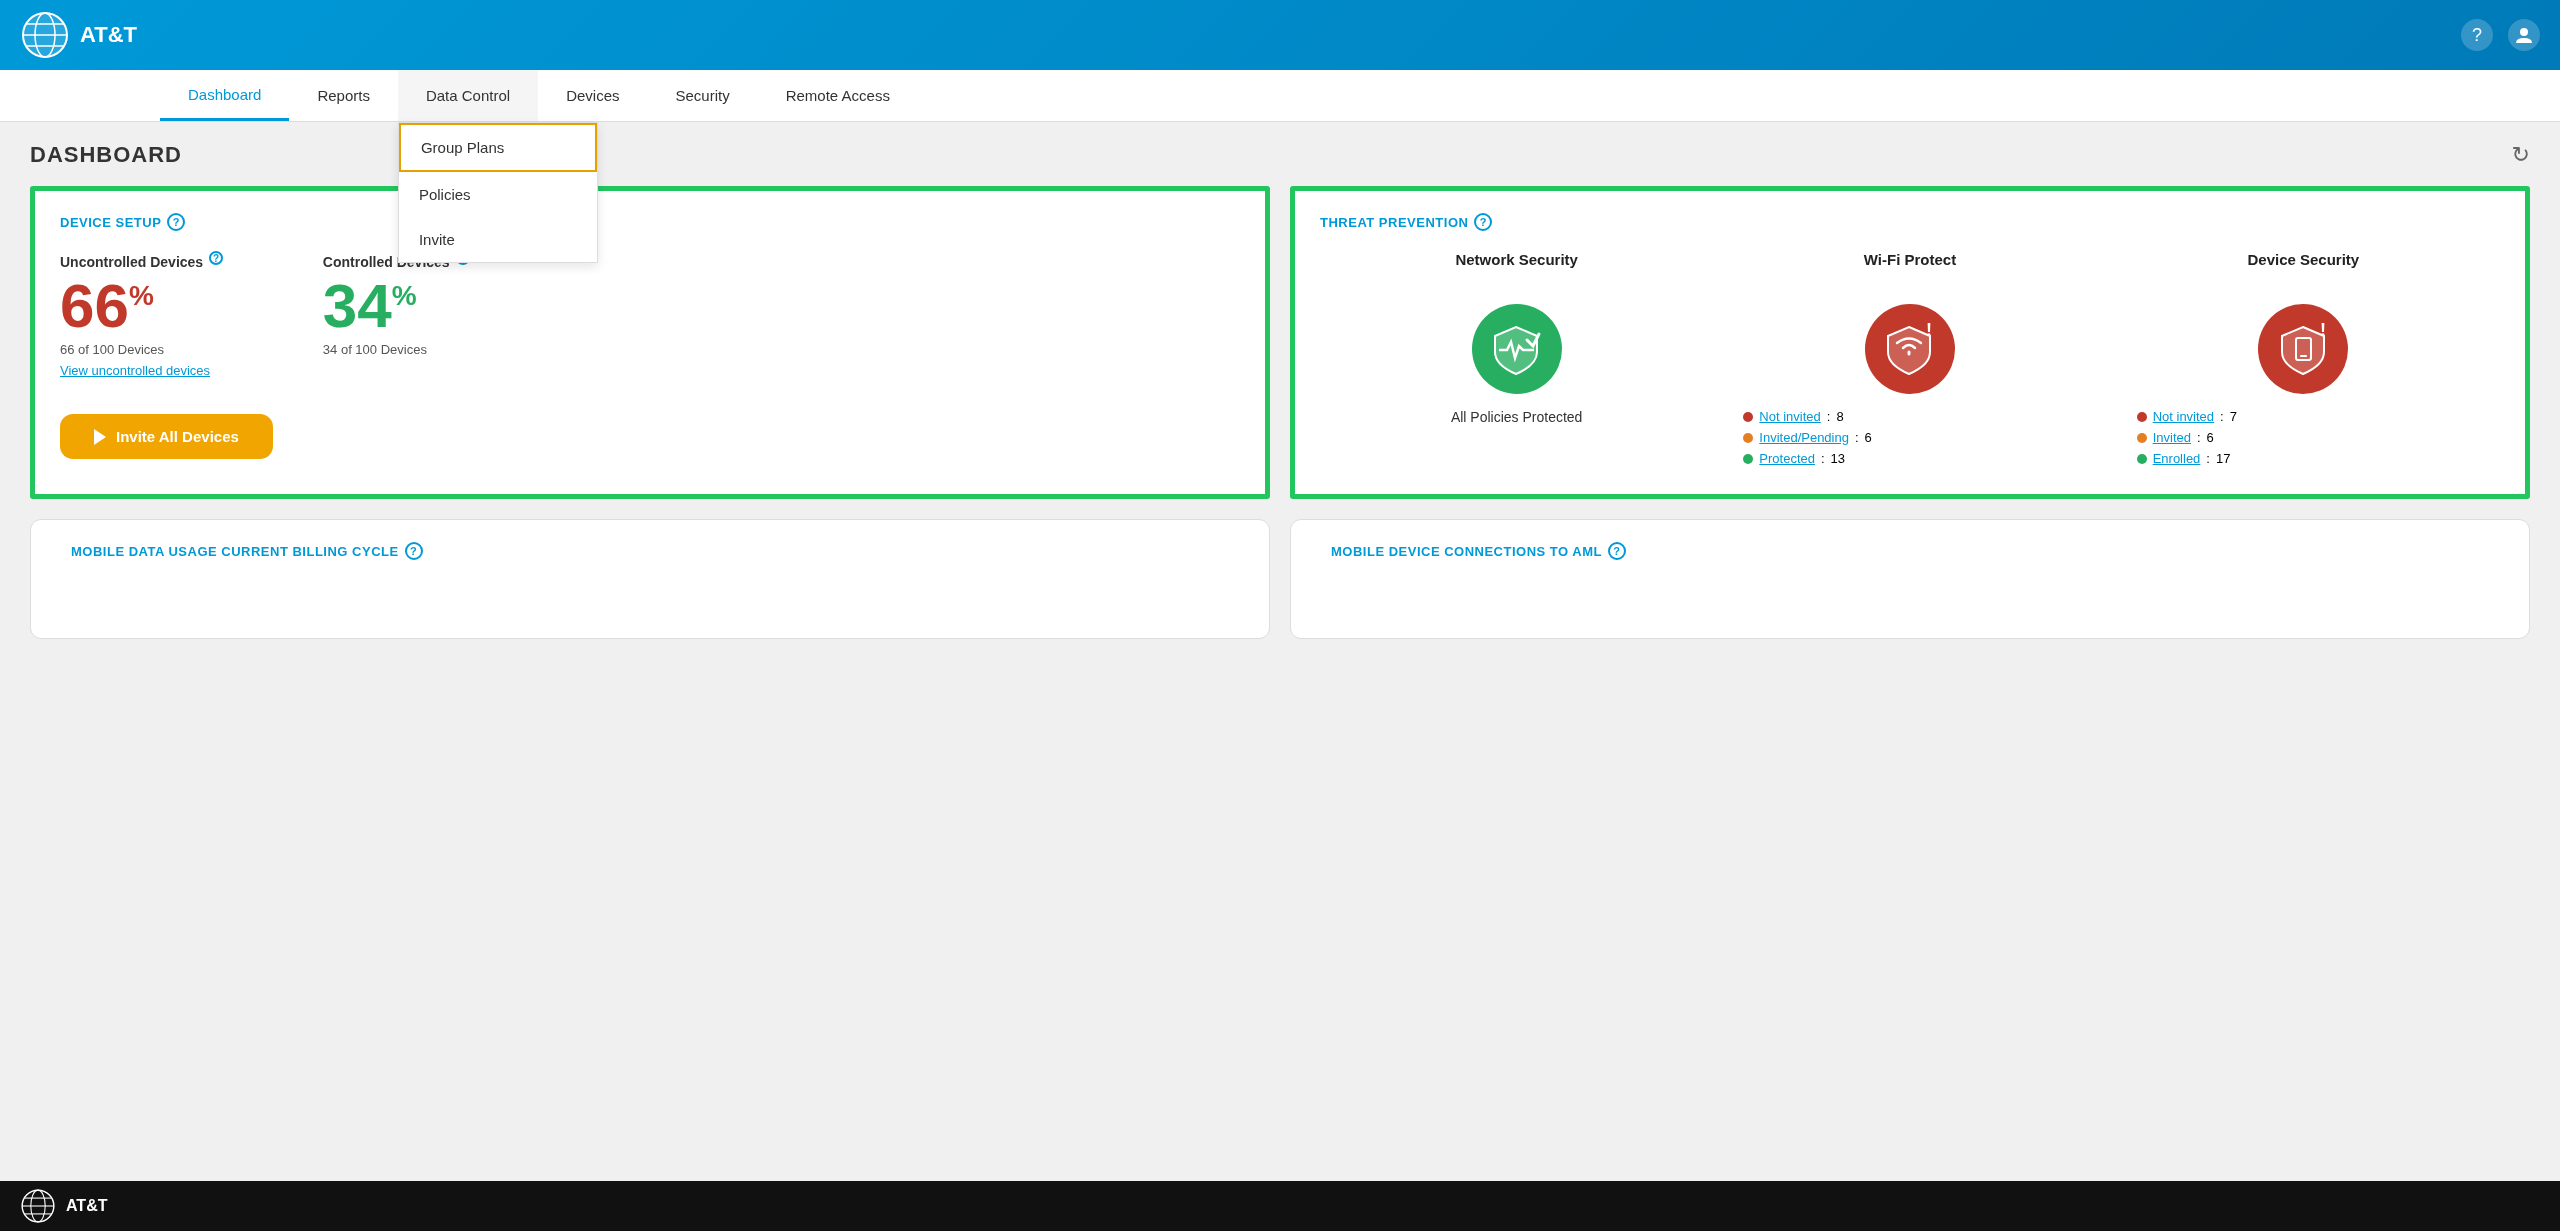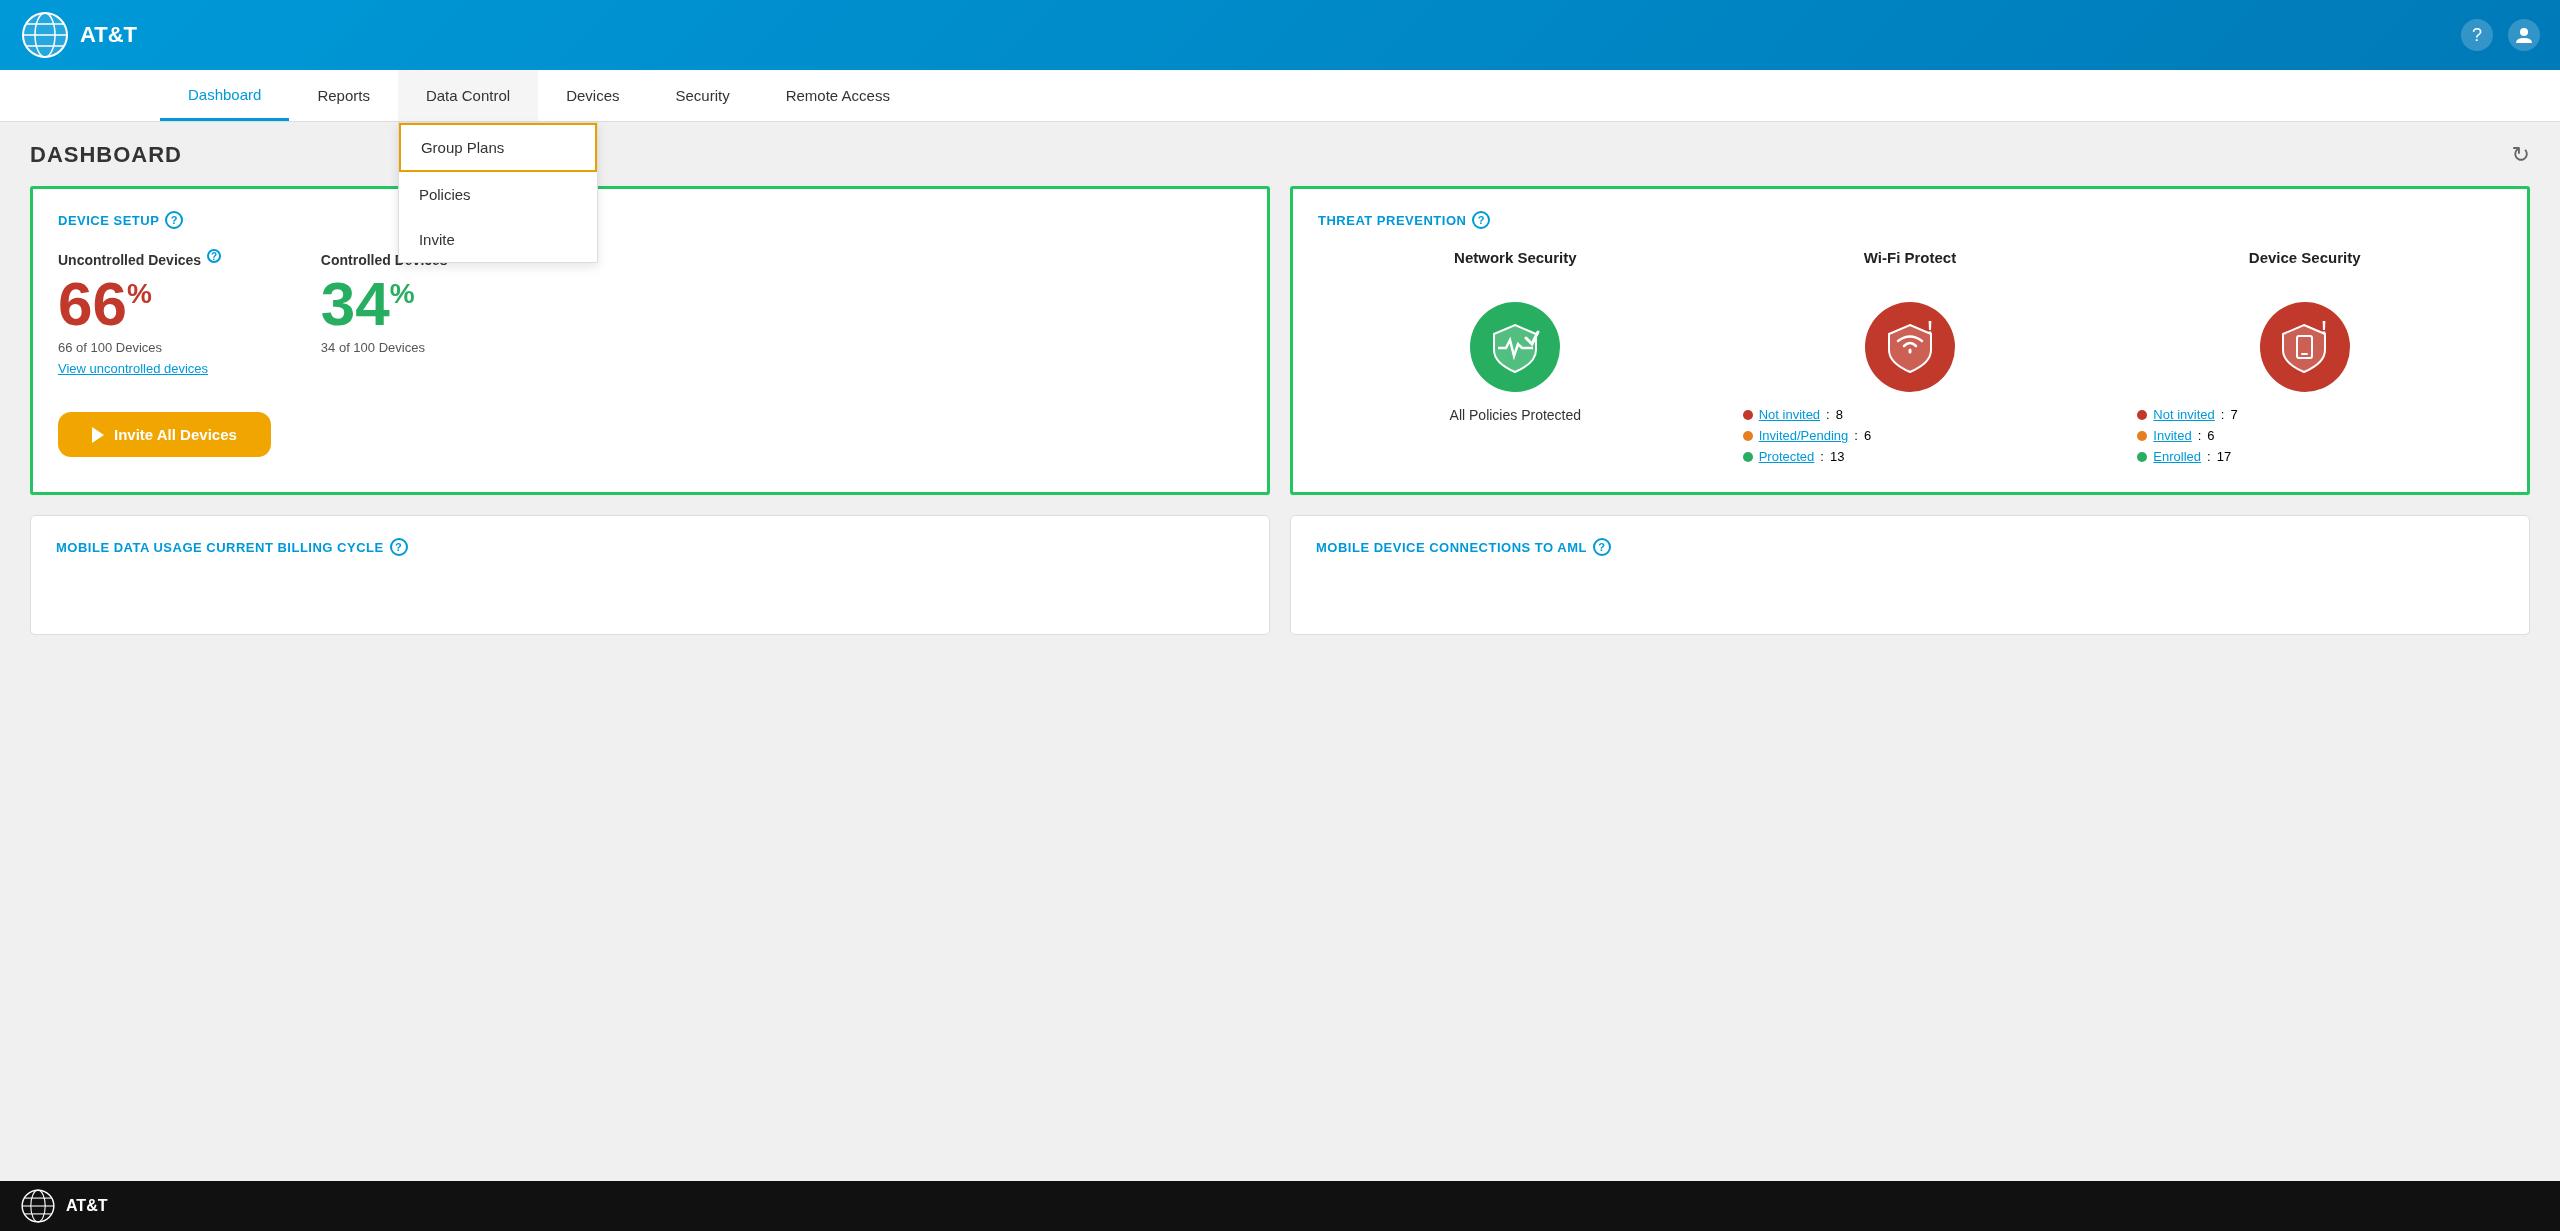--- a/index.html
+++ b/index.html
@@ -128,21 +128,21 @@
     }
 
     
     .cards-row {
       display: flex;
       gap: 20px;
       margin-bottom: 20px;
     }
     .card {
       background: white;
-      border: 3px solid #22c55e;
+      border: 5px solid #22c55e;
       border-radius: 3px;
       flex: 1;
       padding: 22px 25px;
     }
     .card-title {
       font-size: 13px;
       font-weight: bold;
       color: #0099d8;
       letter-spacing: 0.5px;
       margin-bottom: 20px;
@@ -283,23 +283,23 @@
     }
 
     
     .bottom-cards-row {
       display: flex;
       gap: 20px;
     }
     .bottom-card {
       background: white;
       border: 1px solid #ddd;
-      border-radius: 5px;
+      border-radius: 11px;
       flex: 1;
-      padding: 22px 25px;
+      padding: 22px 40px;
       min-height: 120px;
     }
 
     
     .footer {
       background: #111;
       height: 50px;
       display: flex;
       align-items: center;
       padding: 0 20px;

